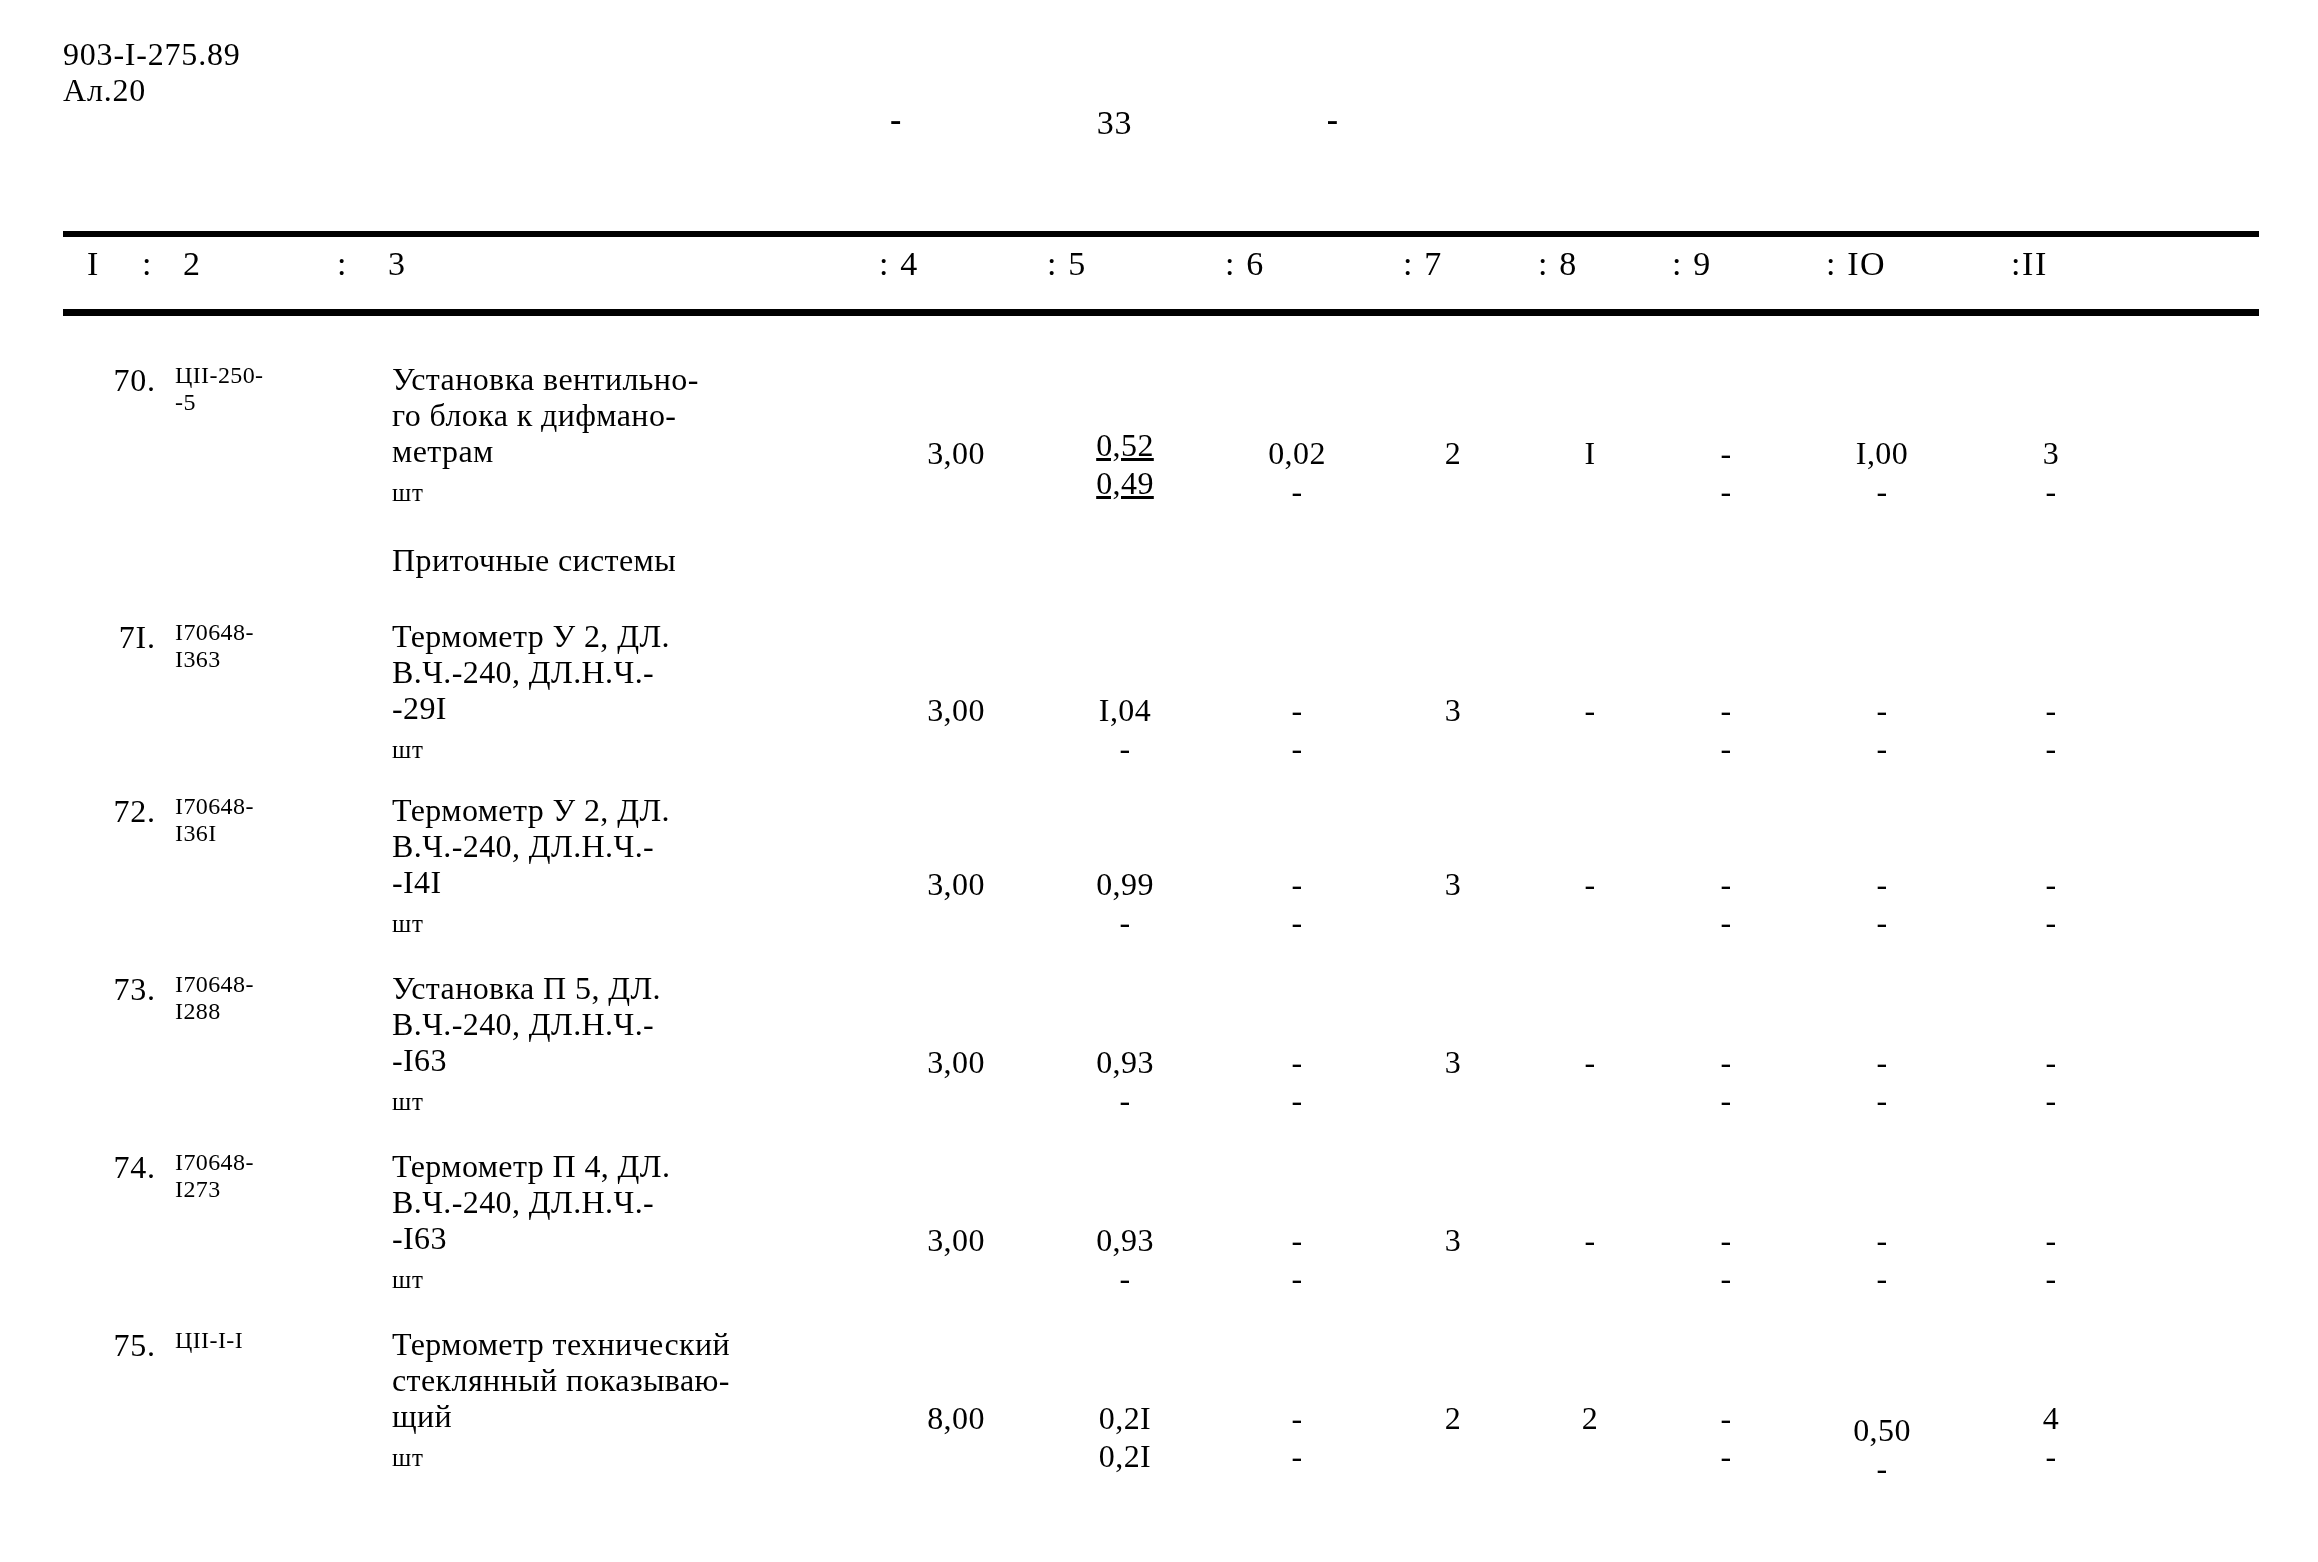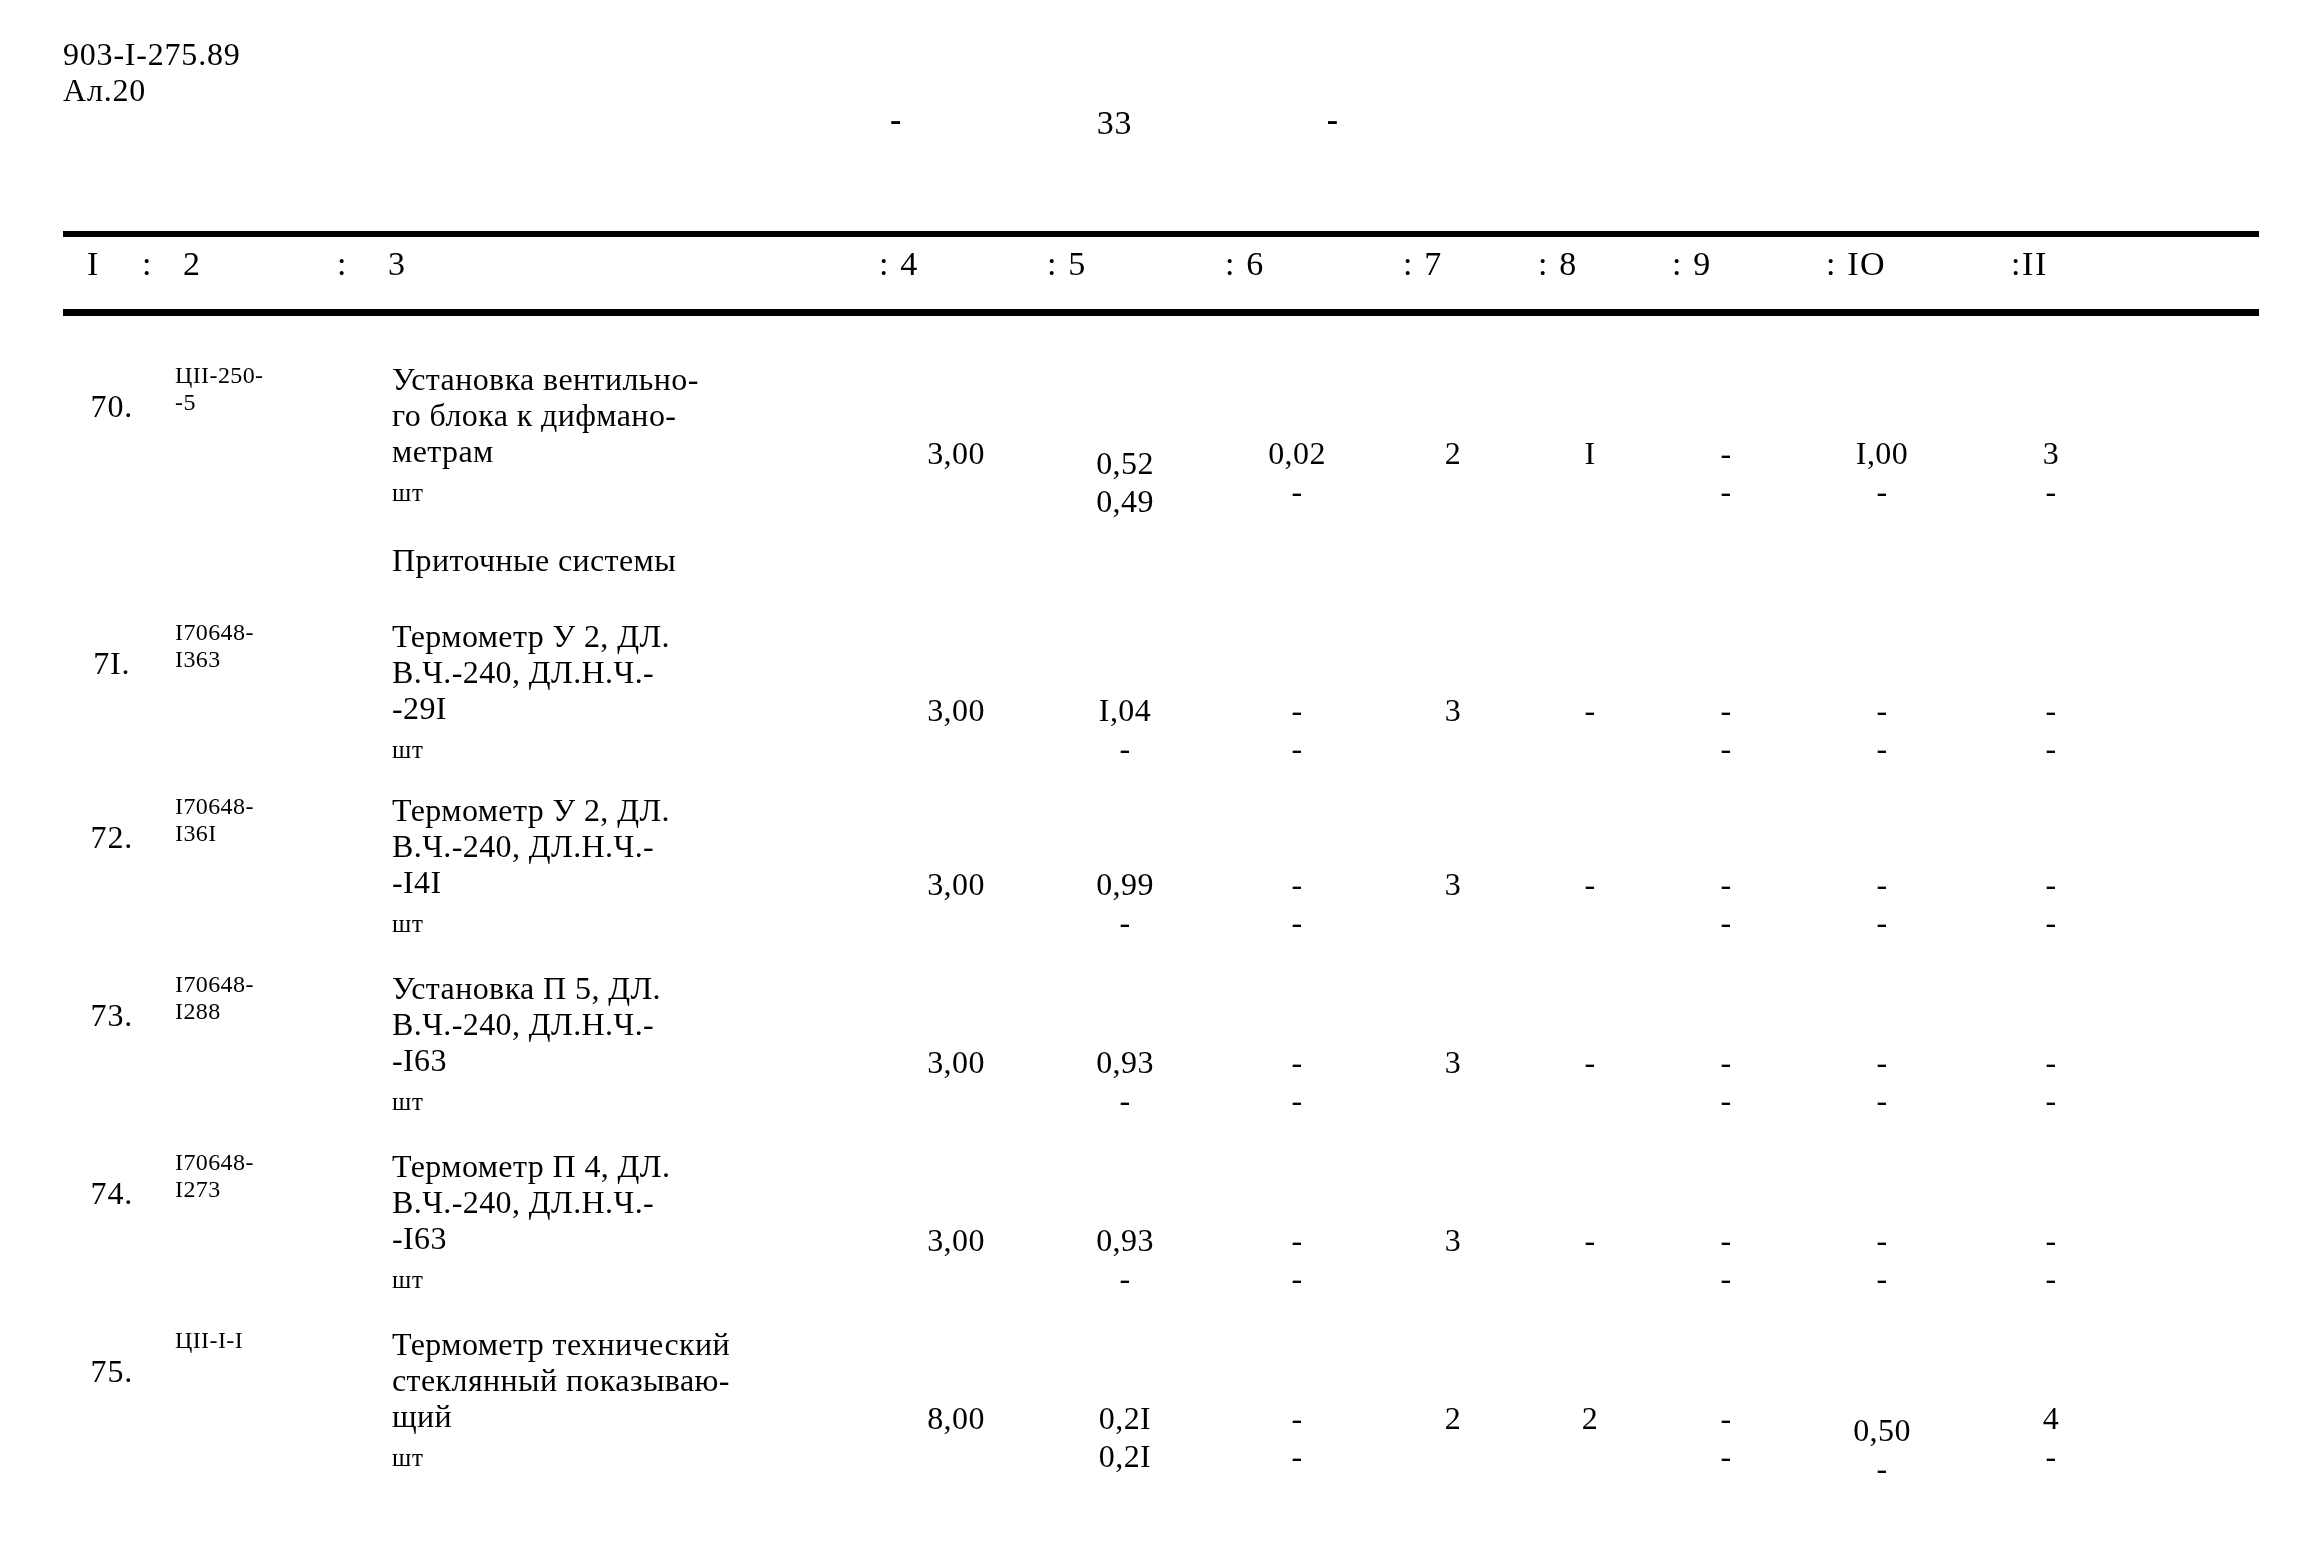--- a/index.html
+++ b/index.html
@@ -92,24 +92,23 @@
   .row {
     position: absolute;
     left: 0;
     width: 2196px;
   }
 
   .c-num {
     position: absolute;
     left: 4.8px;
     width: 88px;
-    text-align: center;
+    text-align: right;
     font-size: 32px;
     letter-spacing: 0.8px;
-    margin-top: 26px;
   }
   .c-code {
     position: absolute;
     left: 112px;
     width: 208px;
     font-size: 24px;
     line-height: 1.12;
     letter-spacing: 0.4px;
     white-space: pre-line;
   }
@@ -195,21 +194,21 @@
 
     <div class="row" style="top:362px;">
       <span class="c-num">70.</span>
       <span class="c-code">ЦII-250-
 -5</span>
       <span class="c-name">Установка вентильно-
 го блока к дифмано-
 метрам</span>
       <span class="c-unit" style="top:117px;">шт</span>
       <span class="numcol x4" style="top:73px;">3,00</span>
-      <span class="numcol x5" style="top:83px;">0,52
+      <span class="numcol x5" style="top:65px;text-decoration:underline;">0,52
 0,49</span>
       <span class="numcol x6" style="top:73px;">0,02
 -</span>
       <span class="numcol x7" style="top:73px;">2</span>
       <span class="numcol x8" style="top:73px;">I</span>
       <span class="numcol x9" style="top:73px;">-
 -</span>
       <span class="numcol x10" style="top:73px;">I,00
 -</span>
       <span class="numcol x11" style="top:73px;">3

